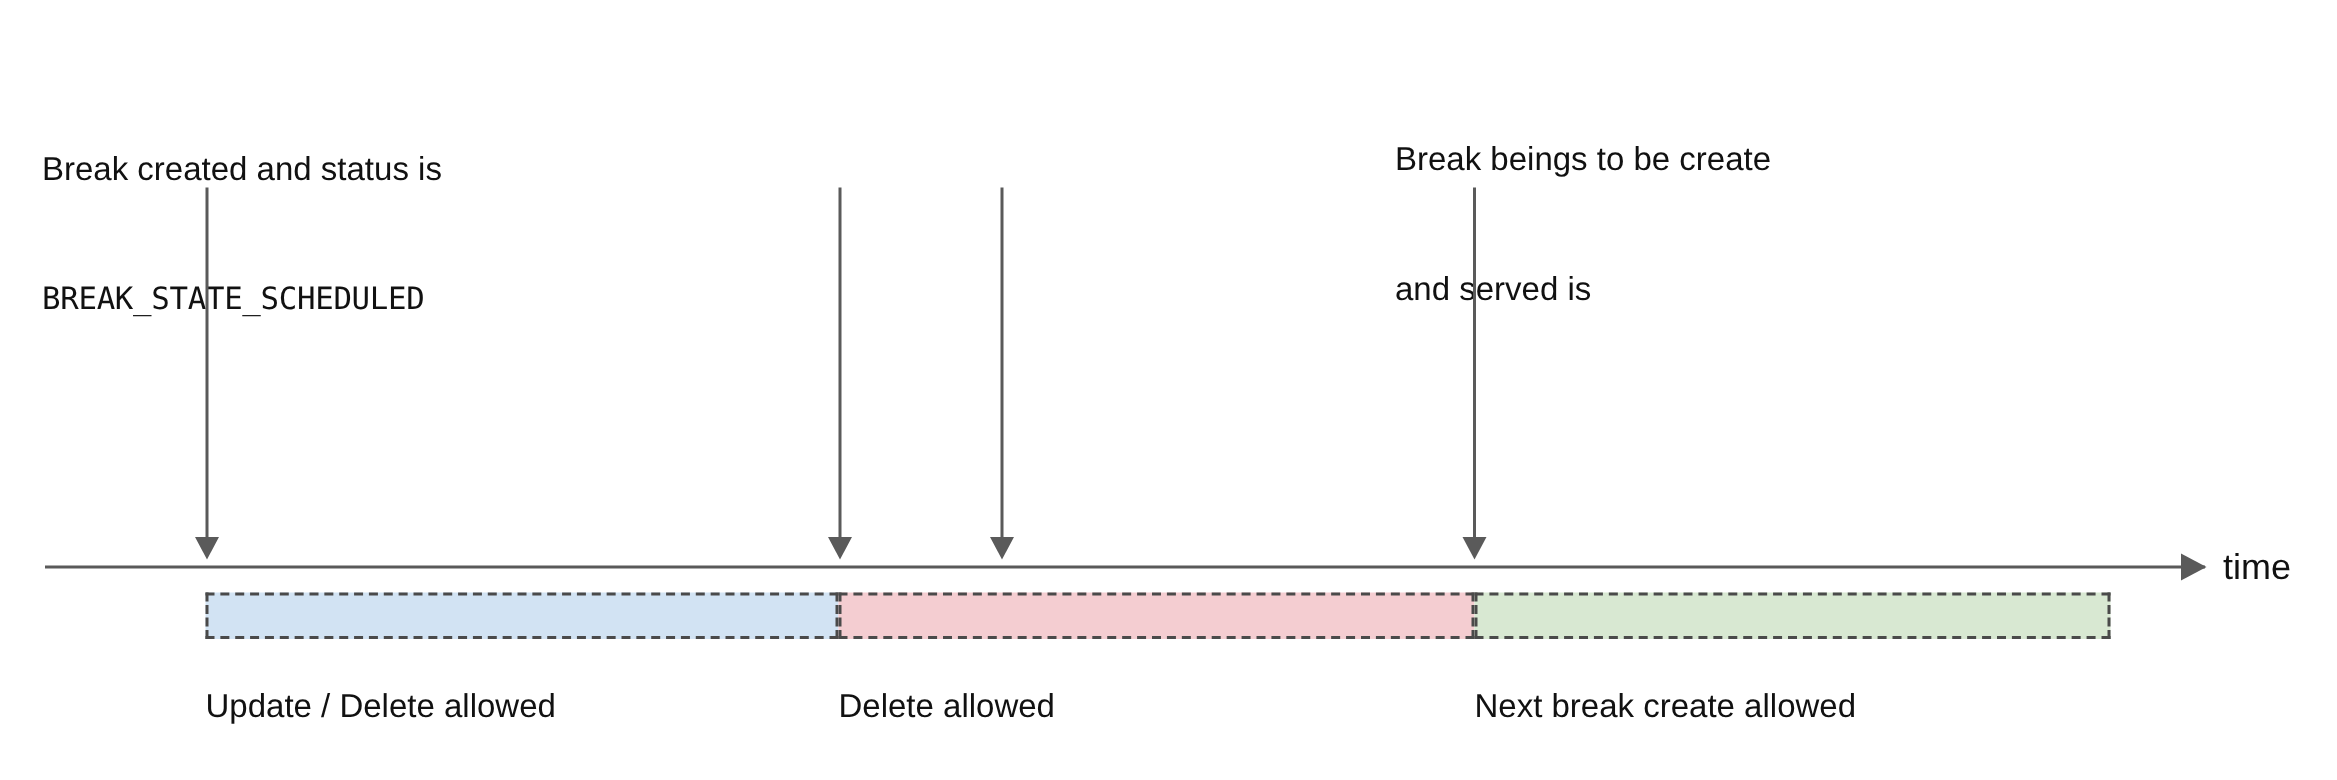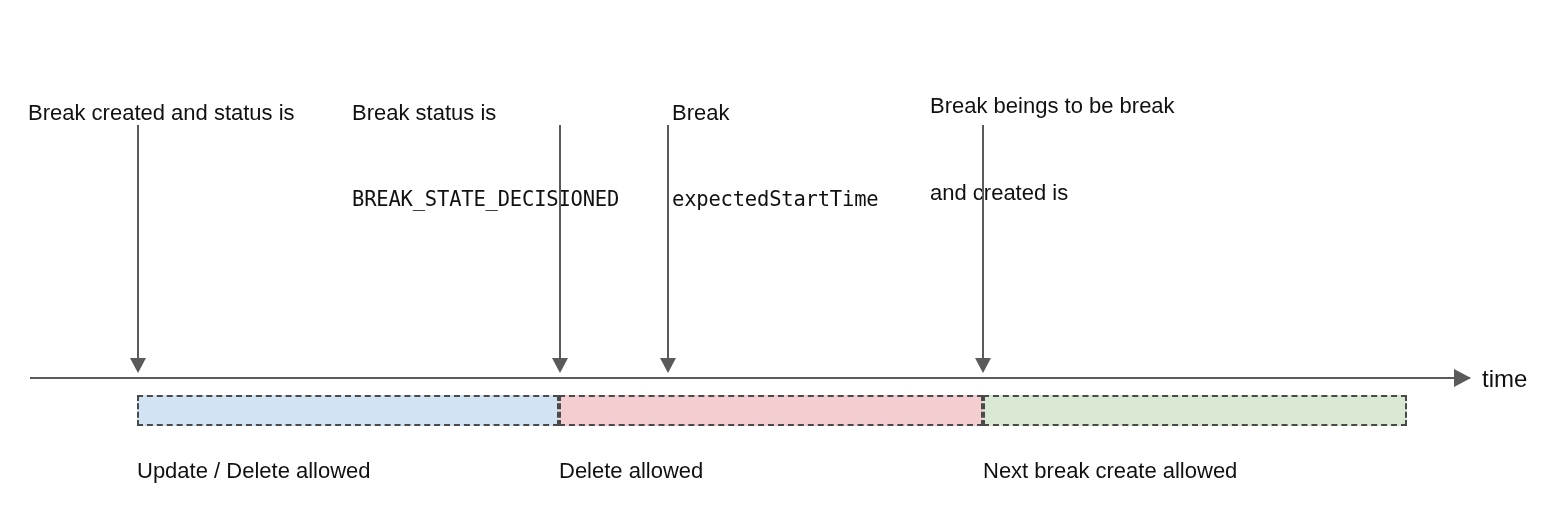--- a/index.html
+++ b/index.html
@@ -101,38 +101,31 @@
     white-space: nowrap;
   }
 </style>
 </head>
 <body>
 
 <div id="diagram">
 
   <div class="annotation" style="left:28px; top:40px;">
     <span class="prose">Break created and status is</span>
+    <span class="mono">BREAK_STATE_SCHEDULED</span>
   </div>
   <div class="marker-arrow" style="left:137px; top:125px; height:235px;"></div>
 
-  <div class="annotation" style="left:352px; top:40px;">
-    <span class="prose">Break status is</span>
-    <span class="mono">BREAK_STATE_DECISIONED</span>
-  </div>
   <div class="marker-arrow" style="left:559px; top:125px; height:235px;"></div>
 
-  <div class="annotation" style="left:672px; top:40px;">
-    <span class="prose">Break</span>
-    <span class="mono">expectedStartTime</span>
-  </div>
   <div class="marker-arrow" style="left:667px; top:125px; height:235px;"></div>
 
   <div class="annotation" style="left:930px; top:33px;">
-    <span class="prose">Break beings to be break</span>
-    <span class="prose">and created is</span>
+    <span class="prose">Break beings to be create</span>
+    <span class="prose">and served is</span>
   </div>
   <div class="marker-arrow" style="left:982px; top:125px; height:235px;"></div>
 
   <div class="timeline-axis"></div>
   <div class="axis-label">time</div>
 
   <div class="phase-bar" style="left:137px; width:422px; background:#d2e3f3;"></div>
   <div class="phase-bar" style="left:559px; width:424px; background:#f4cdd1;"></div>
   <div class="phase-bar" style="left:983px; width:424px; background:#d8e8d2;"></div>
 

